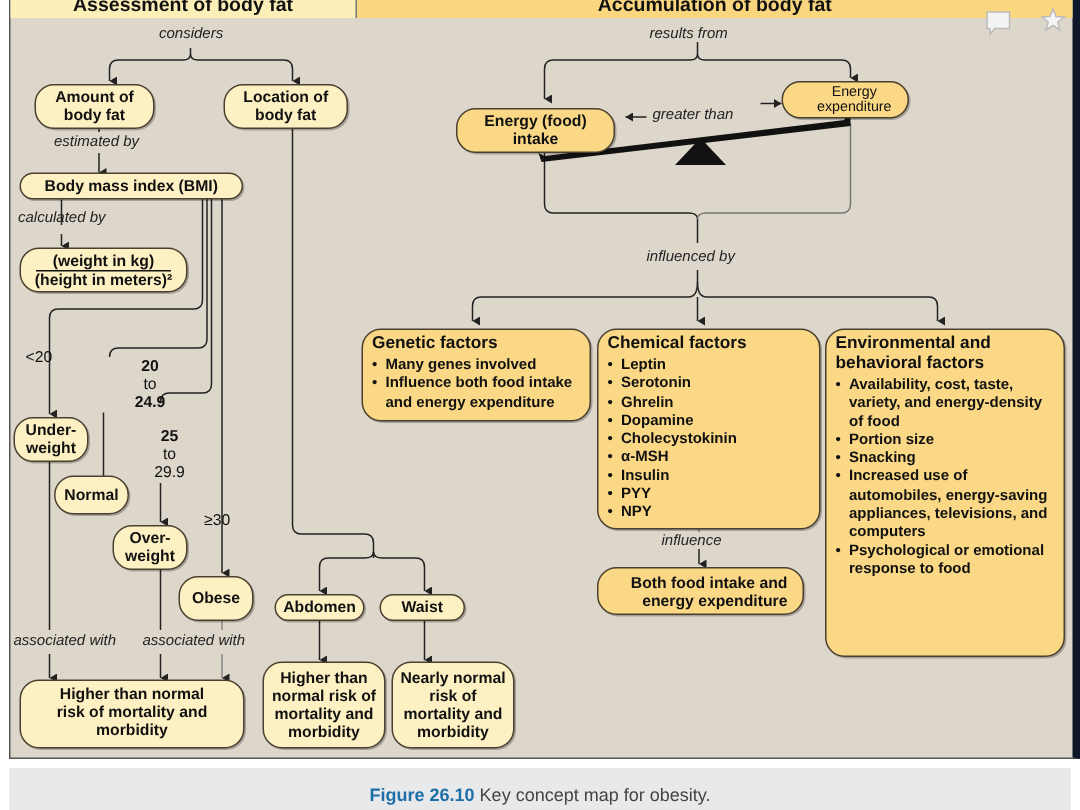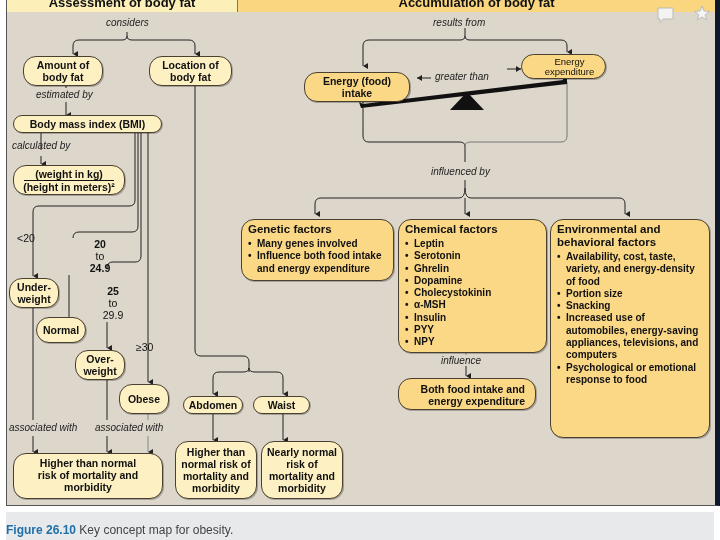--- a/index.html
+++ b/index.html
@@ -19,21 +19,21 @@
   .dark { background:#fbd885; }
   .lbl { position:absolute; font-size:10px; font-style:italic; color:#222; white-space:nowrap; }
   .num { position:absolute; font-size:10.5px; text-align:center; line-height:12px; }
   .factor { text-align:left; padding:3px 6px; font-weight:bold; }
   .factor .ft { font-size:11.5px; font-weight:bold; margin-bottom:3px; line-height:12px; }
   .factor ul { margin:0; padding:0; list-style:none; }
   .factor li { font-size:10px; line-height:12.3px; padding-left:9px; position:relative; }
   .factor li::before { content:"\2022"; position:absolute; left:0; top:0; }
   svg#lines { position:absolute; left:0; top:0; }
   #caption-bar { position:absolute; left:6px; top:512px; width:708px; height:28px; background:#e8e9eb; }
-  #caption { position:absolute; left:0; width:100%; top:11px; text-align:left; font-size:12px; color:#444; }
+  #caption { position:absolute; left:0; width:100%; top:11px; text-align:center; font-size:12px; color:#444; }
   #caption b { color:#1f6fa8; }
   .icon { position:absolute; }
 </style>
 </head>
 <body>
 
 <div id="figure">
   <div class="hdr" id="hdr-left">
       <span>Assessment of body fat</span>
     </div>

